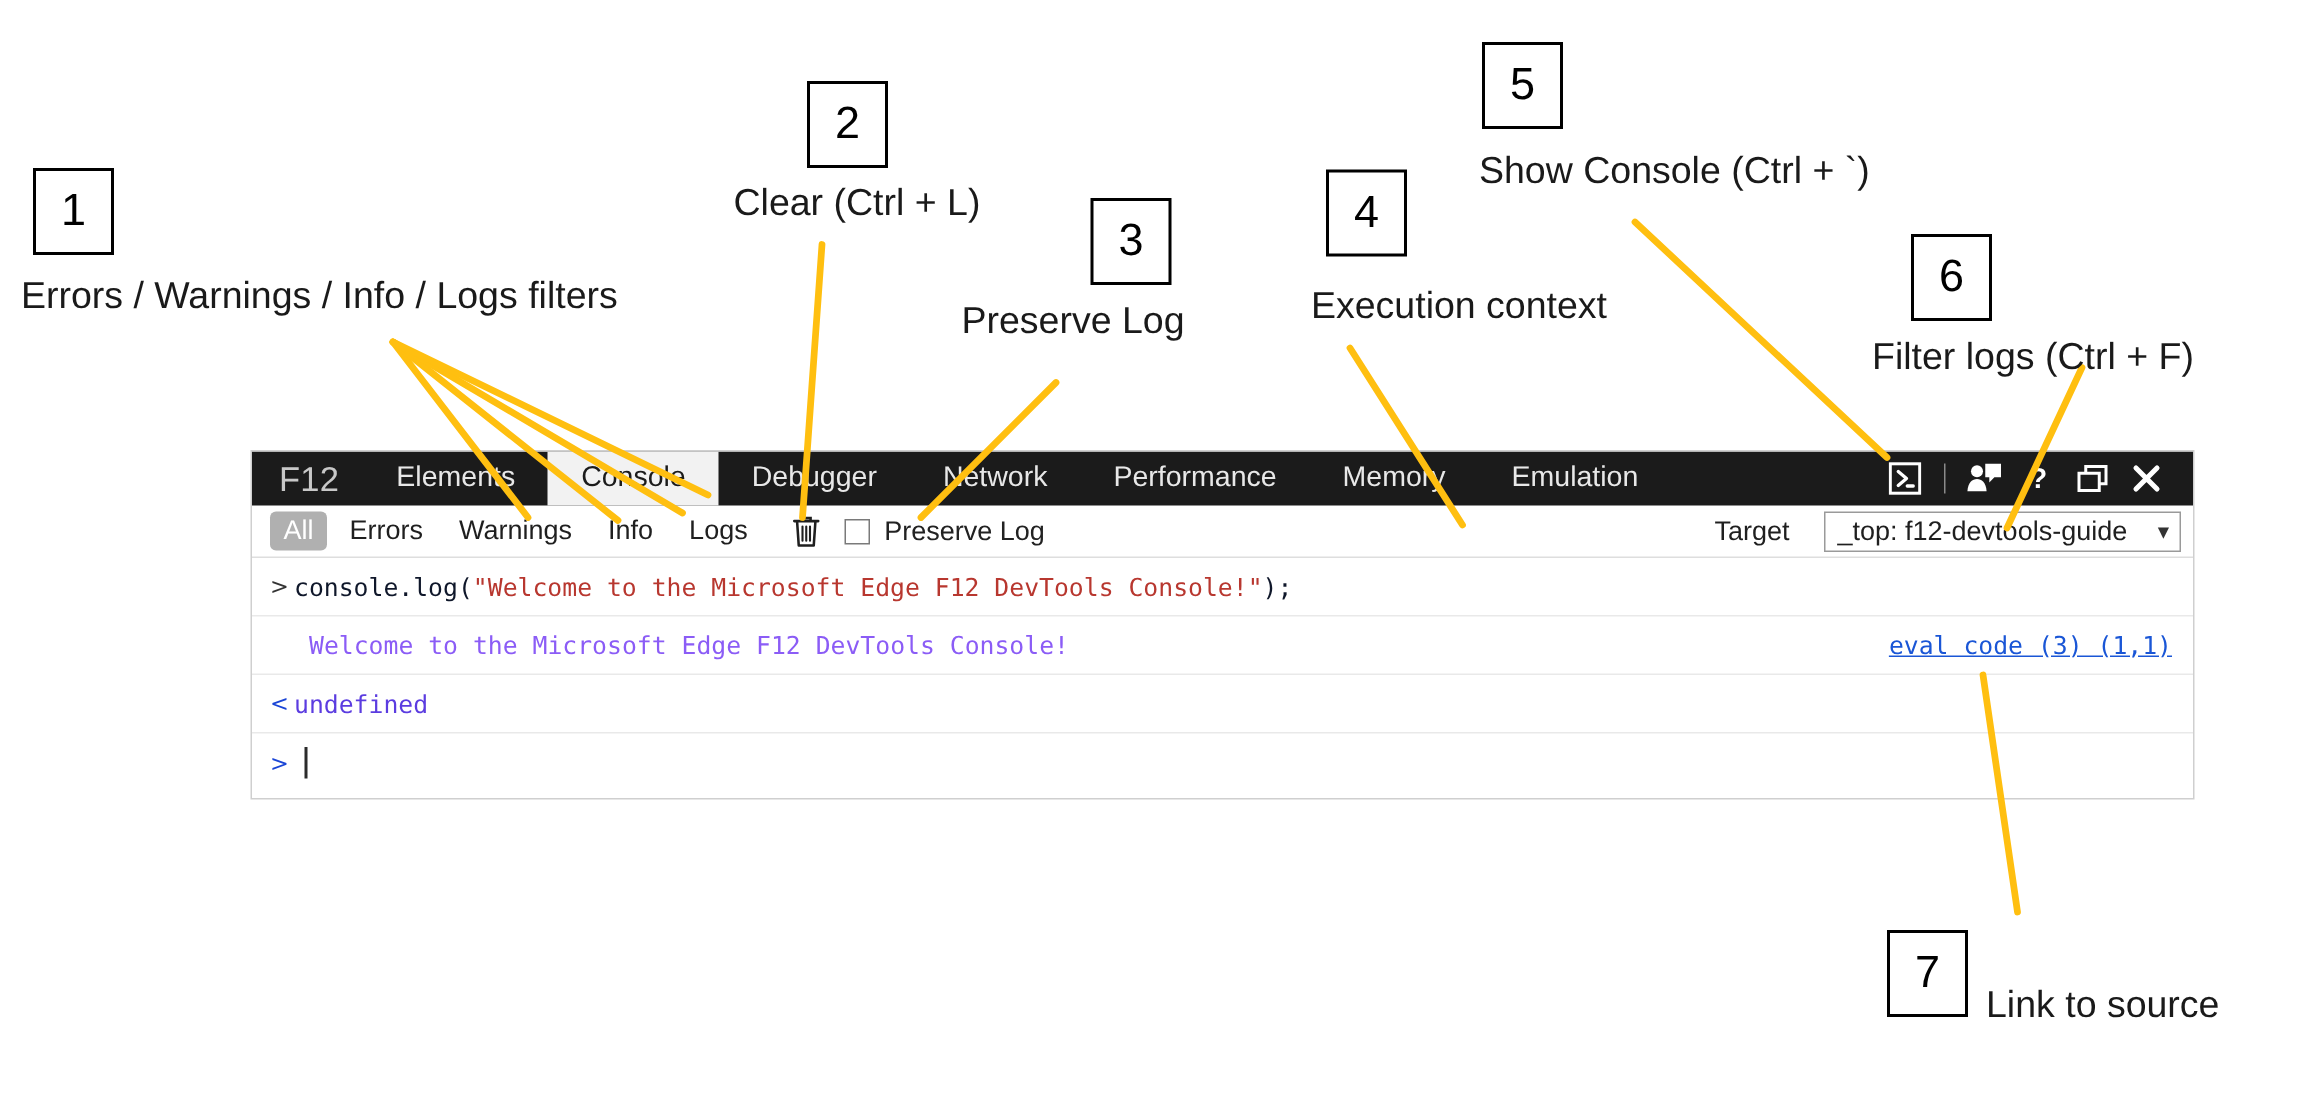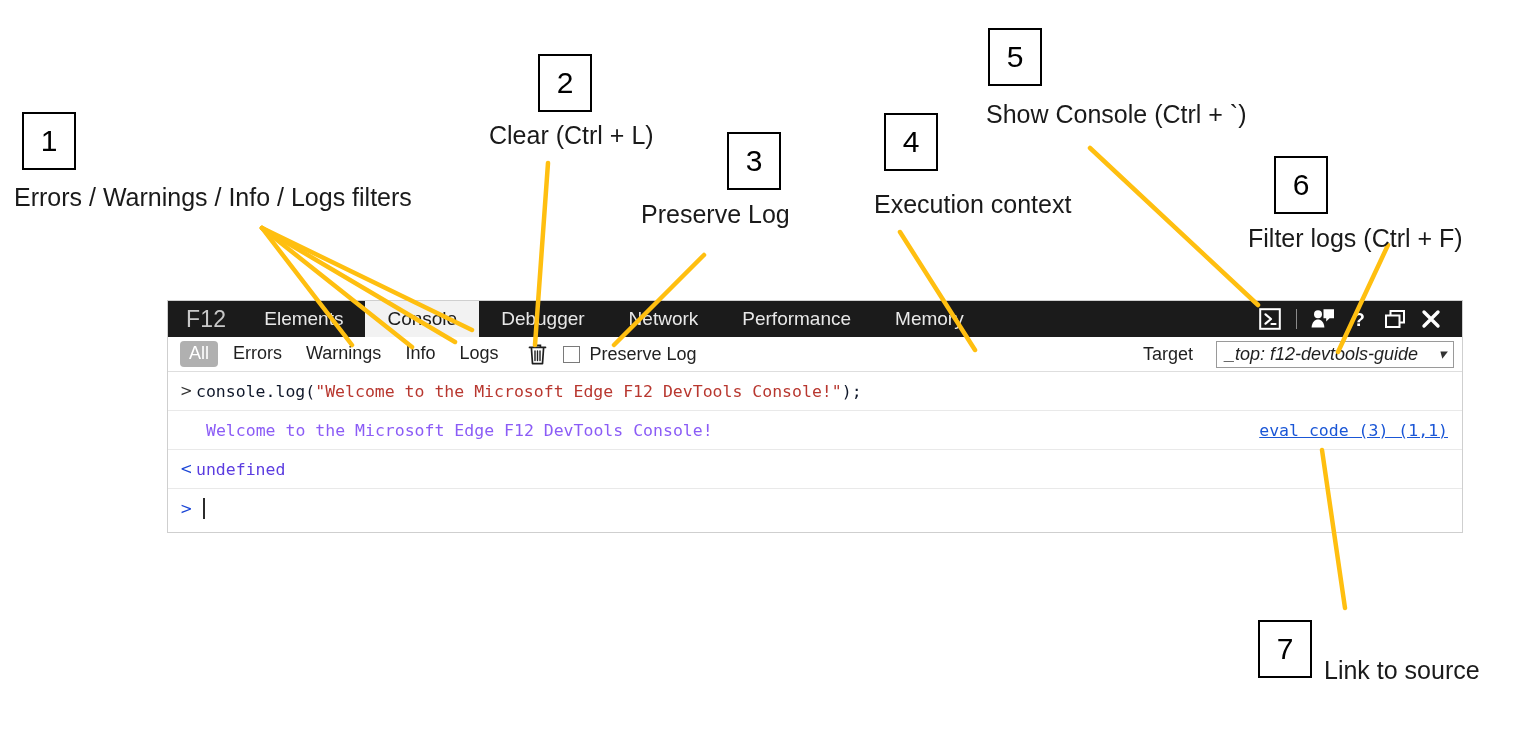--- a/index.html
+++ b/index.html
@@ -151,21 +151,20 @@
     height: 27px;
     min-width: 238px;
     border: 1px solid #9a9a9a;
     background: #ffffff;
     box-sizing: border-box;
     display: flex;
     align-items: center;
     padding: 0 7px 0 8px;
     color: #1f1f1f;
     white-space: nowrap;
-    font-style: italic;
   }
   .target-sel .caret {
     margin-left: auto;
     padding-left: 12px;
     font-size: 15px;
     color: #333;
   }
   .filter-input {
     height: 27px;
     width: 250px;
@@ -272,20 +271,21 @@
 
   <div class="tabstrip">
     <div class="f12-label">F12</div>
 
     <div class="tab">Elements</div>
     <div class="tab active">Console</div>
     <div class="tab">Debugger</div>
     <div class="tab">Network</div>
     <div class="tab">Performance</div>
     <div class="tab">Memory</div>
+    <div class="tab">Emulation</div>
 
     <div class="tab-icons">
       <div class="ticon">
         <svg width="22" height="22" viewBox="0 0 22 22">
           <rect x="1.2" y="1.2" width="19.6" height="19.6" fill="none" stroke="#ffffff" stroke-width="2"></rect>
           <path d="M6.5 6.3 L12 11 L6.5 15.7" fill="none" stroke="#ffffff" stroke-width="2.2" stroke-linecap="round" stroke-linejoin="round"></path>
           <line x1="12.5" y1="16" x2="16.5" y2="16" stroke="#ffffff" stroke-width="2.2" stroke-linecap="round"></line>
         </svg>
       </div>
       <div class="tsep"></div>

